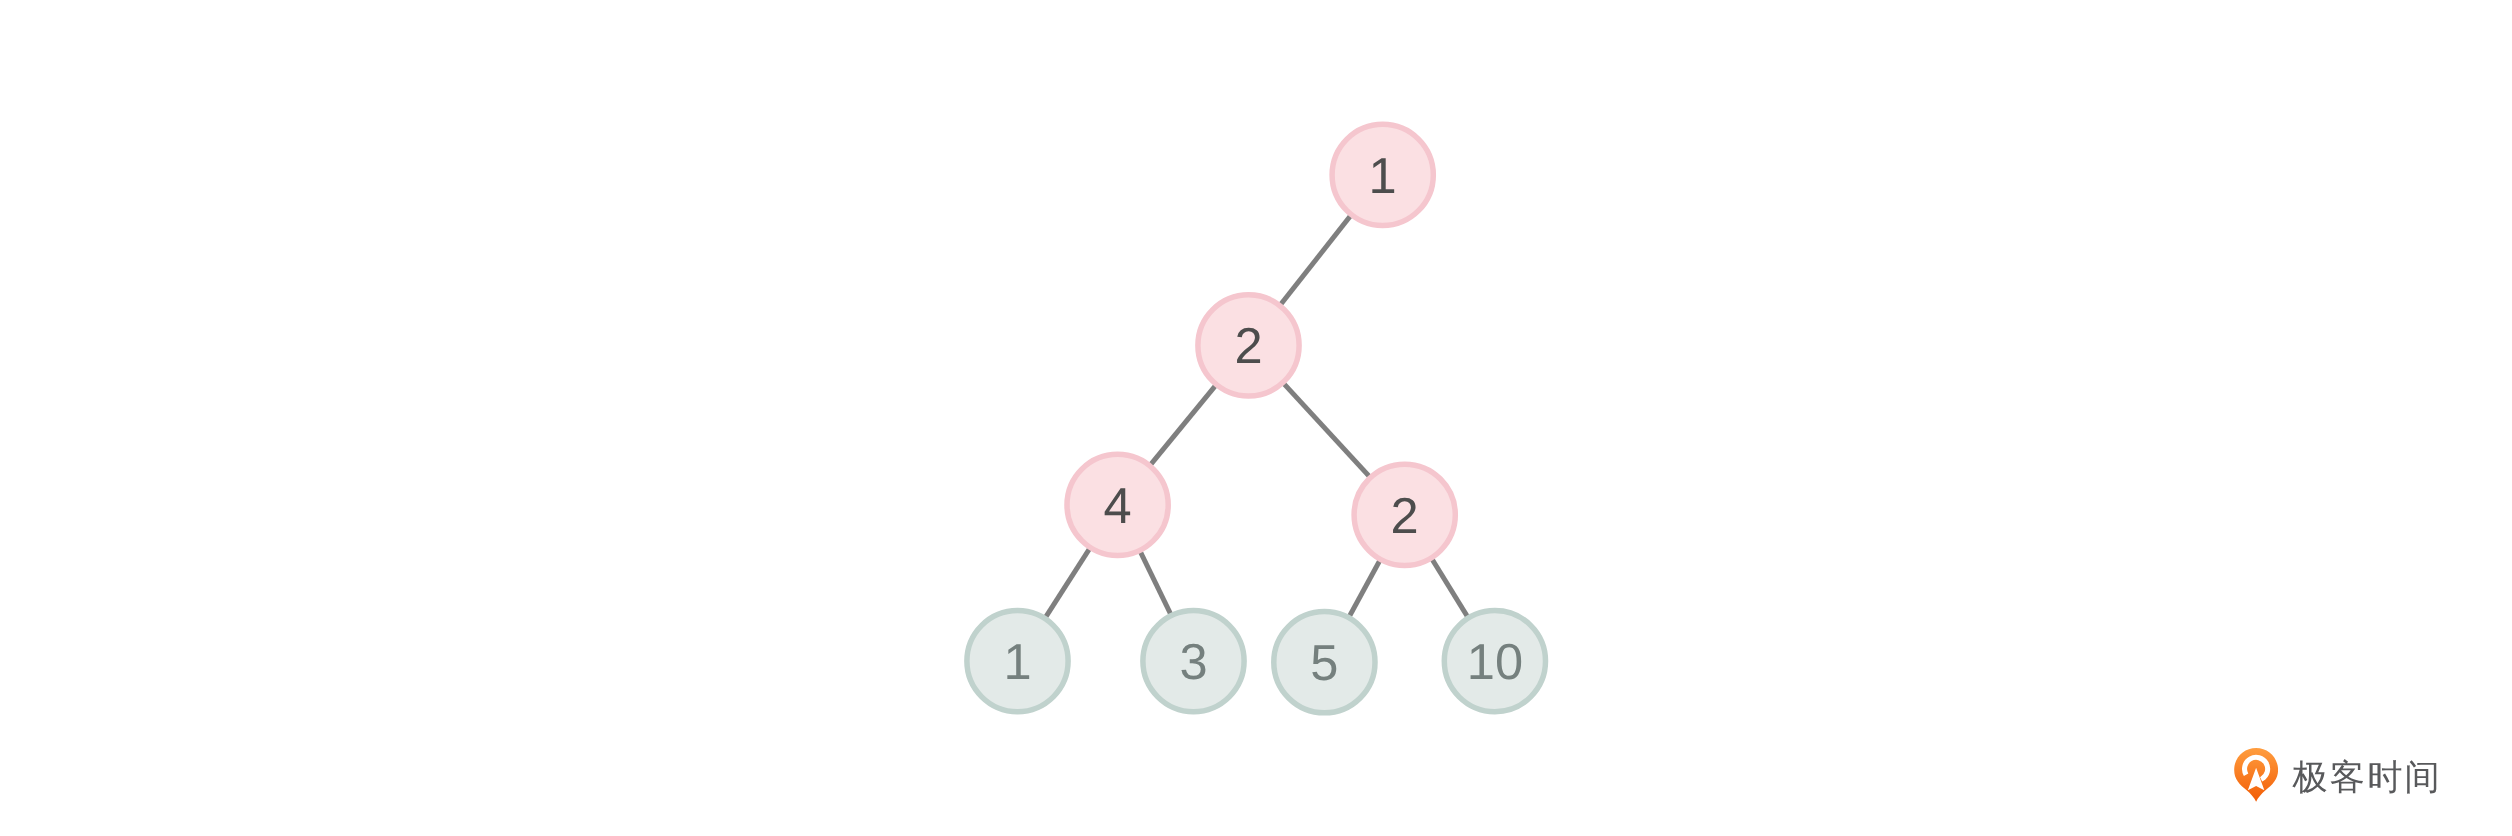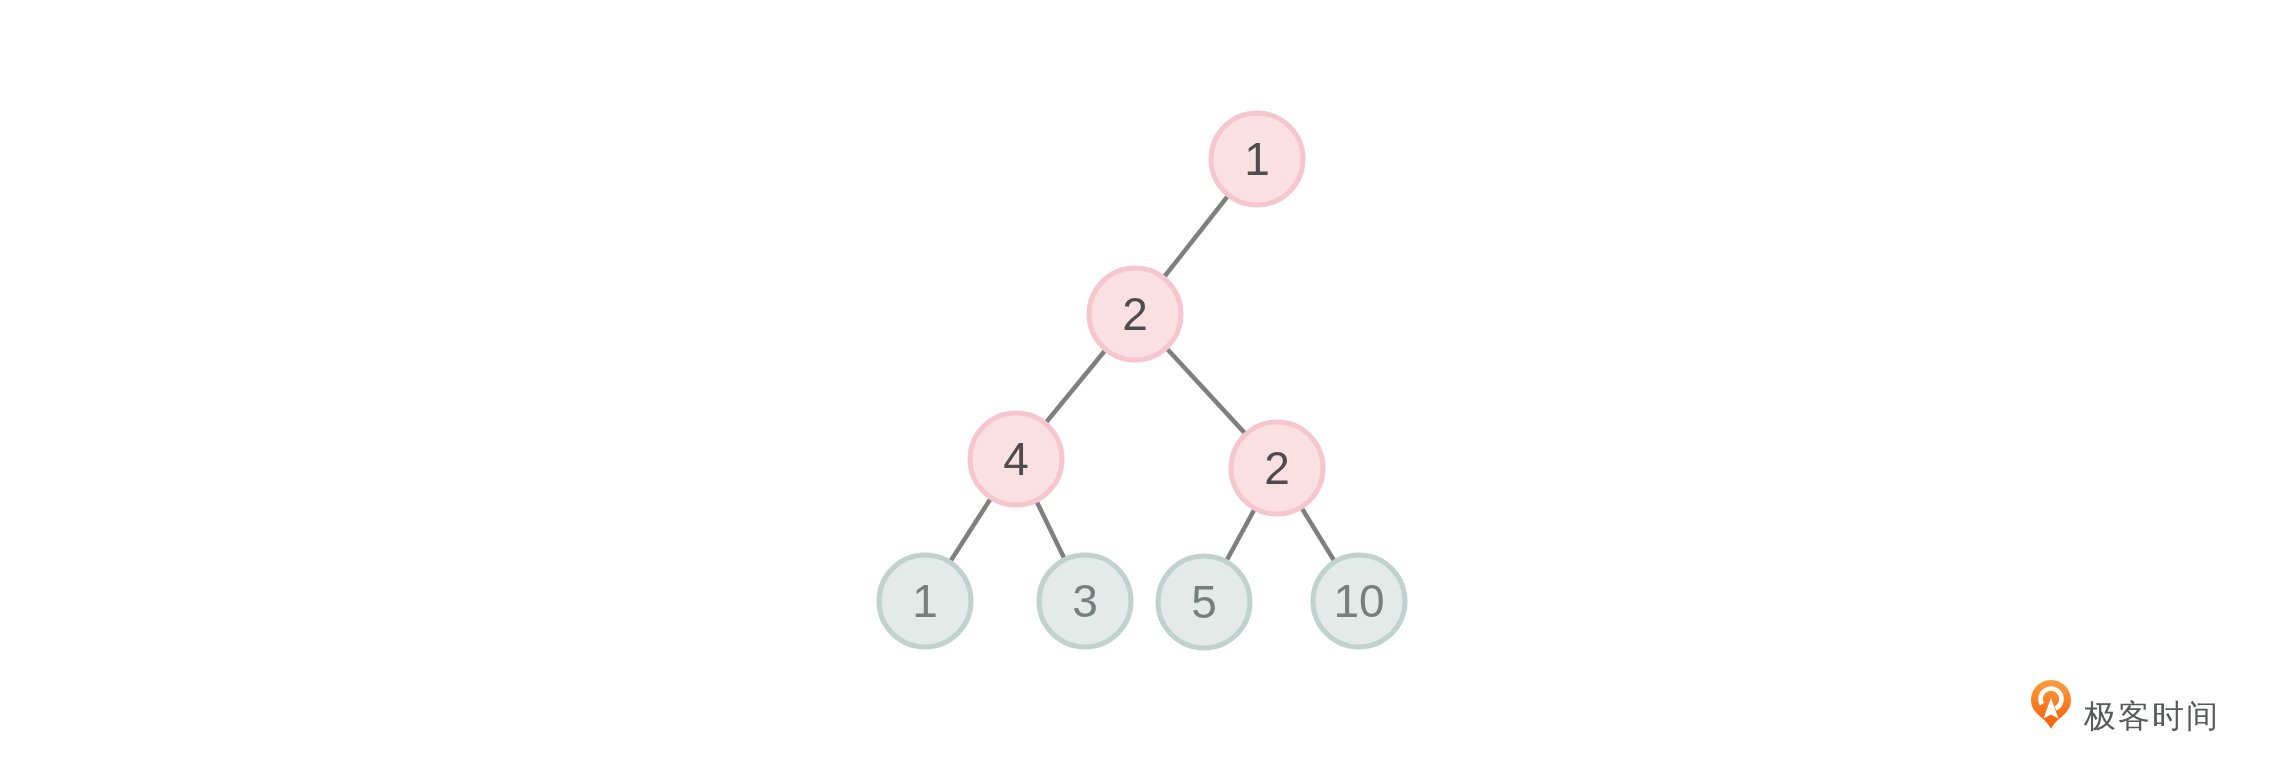--- a/index.html
+++ b/index.html
@@ -20,21 +20,21 @@
   .tree-svg {
     position: absolute;
     left: 0;
     top: 0;
   }
   .logo {
     position: absolute;
     right: 64px;
     bottom: 28px;
     display: flex;
-    align-items: flex-end;
+    align-items: center;
     gap: 13px;
   }
   .logo-text {
     font-size: 32px;
     letter-spacing: 2px;
     font-weight: 500;
     line-height: 1;
     white-space: nowrap;
   }
 </style>

